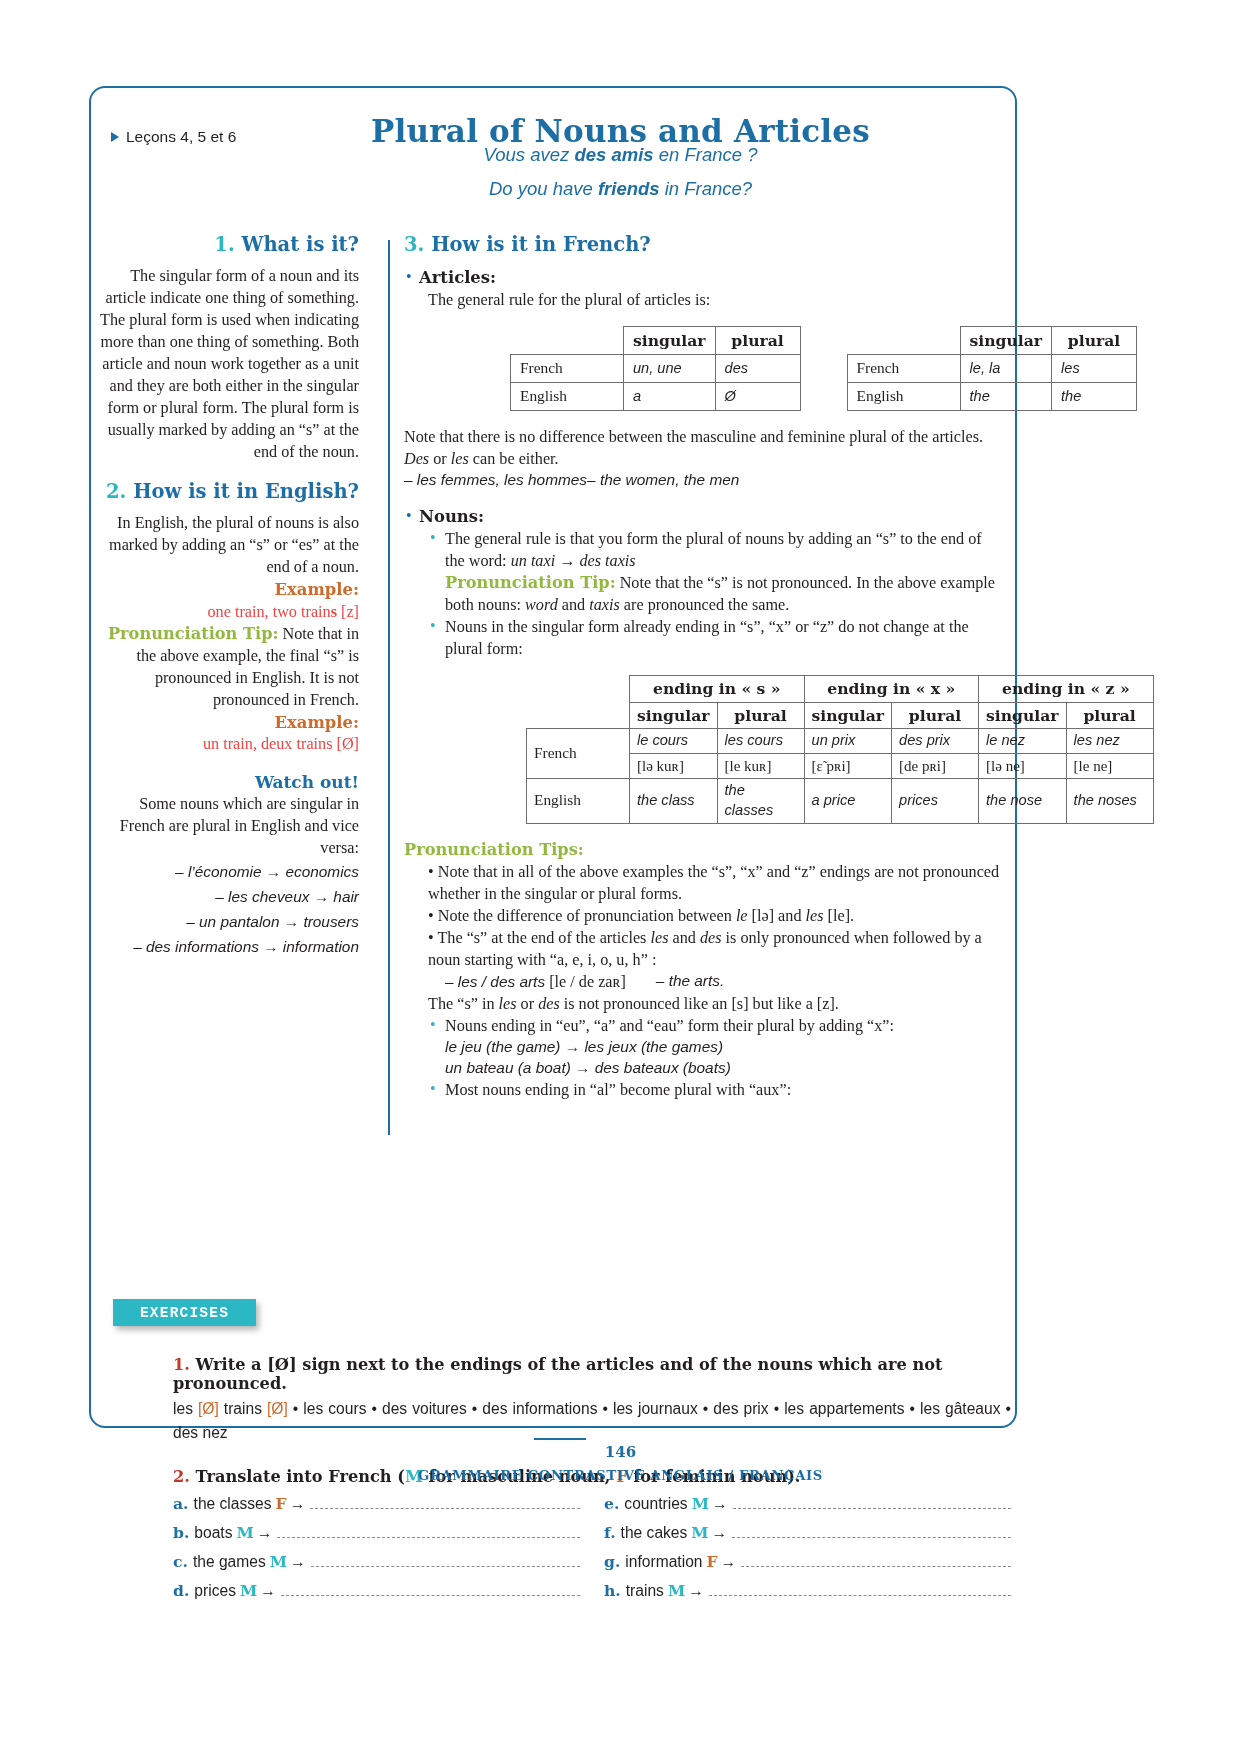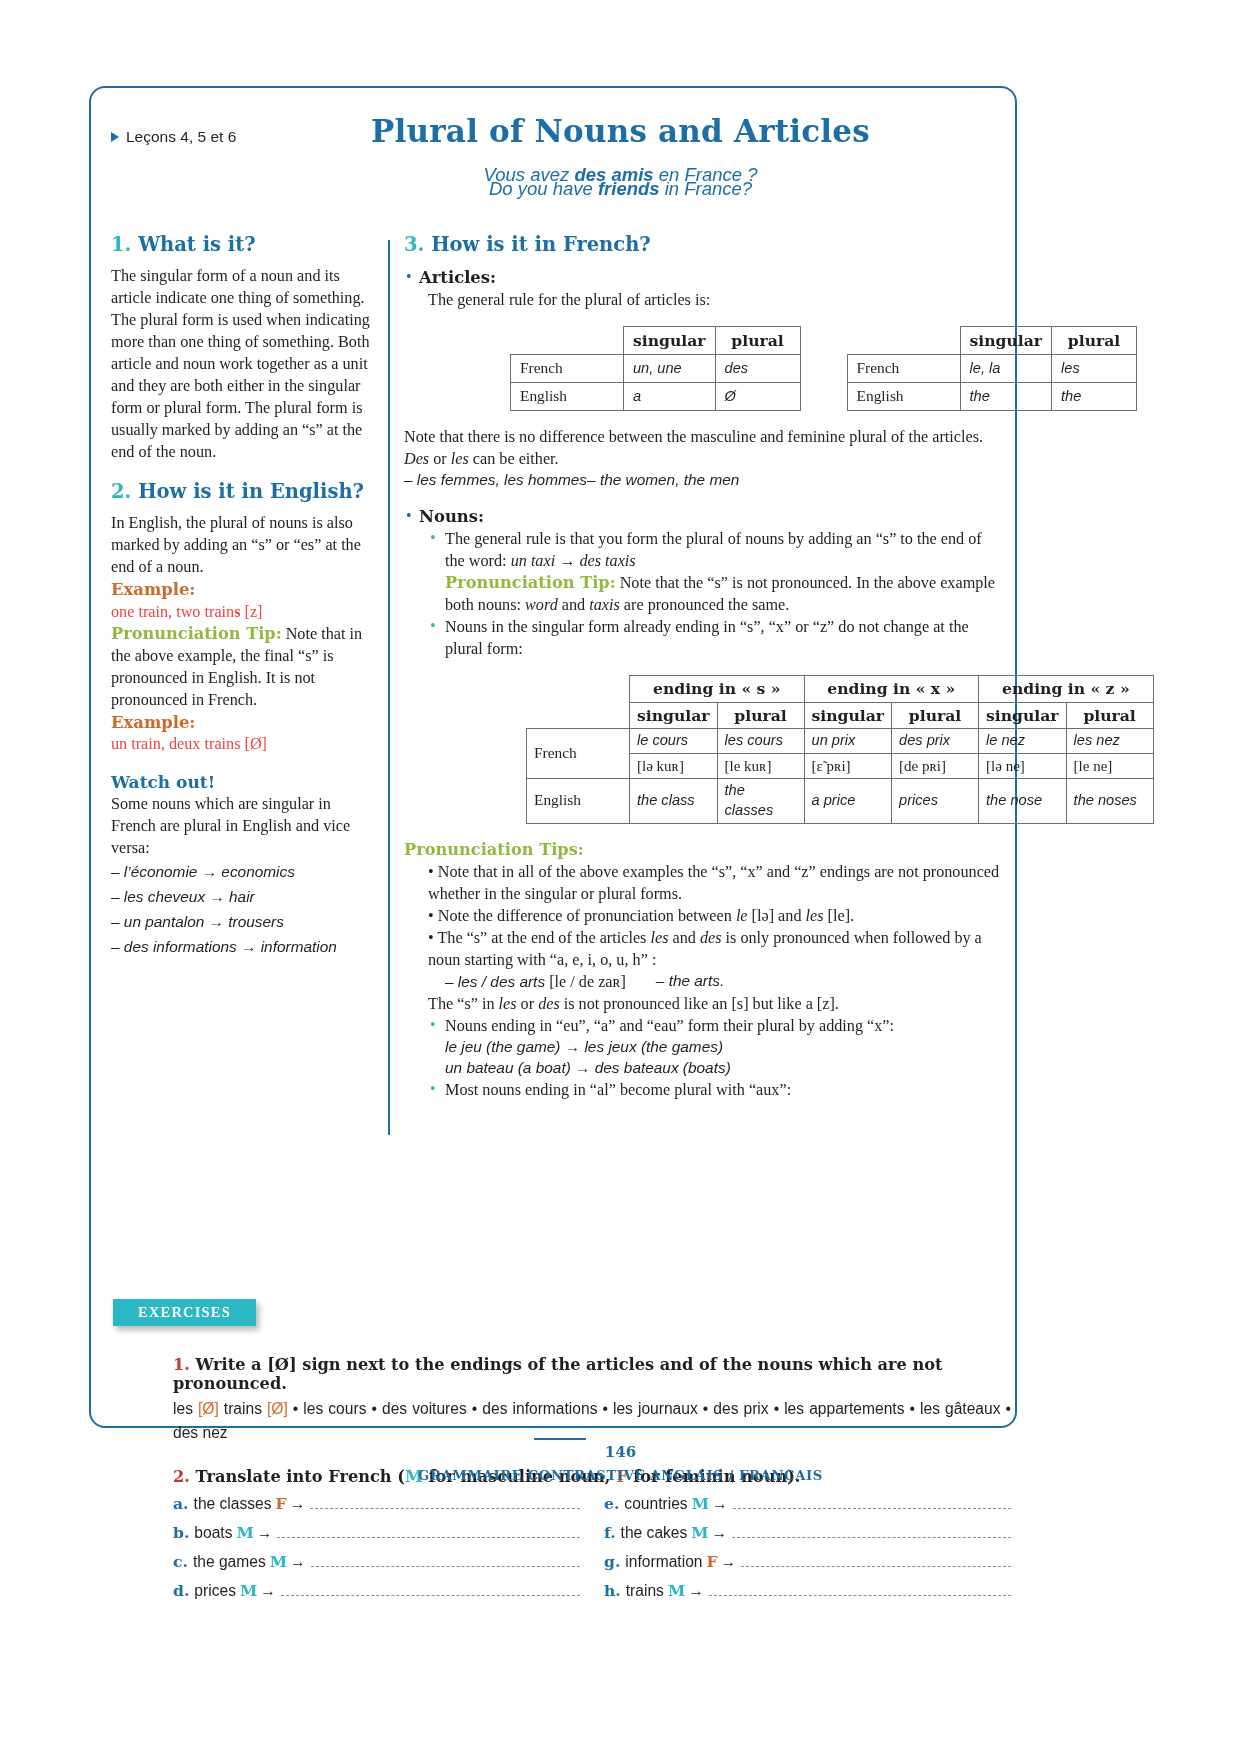--- a/index.html
+++ b/index.html
@@ -36,28 +36,28 @@
     letter-spacing:0.2px;
     color:#1c6ea4;
   }
   .subtitle{
     position:absolute; left:0; width:1241px; text-align:center;
     font-family:"Liberation Sans", sans-serif;
     font-style:italic;
     font-size:18.5px;
     color:#1c6ea4;
   }
-  .subtitle.l1{ top:164px; }
+  .subtitle.l1{ top:144px; }
   .subtitle.l2{ top:178px; }
   .subtitle b{ font-weight:bold; font-style:italic;}
 
   
   .col-left{
-    position:absolute; left:111px; top:232px; width:265px;
-    font-size:16.2px; line-height:1.355;
+    position:absolute; left:94px; top:232px; width:265px;
+    font-size:16.2px; line-height:1.355;text-align:right;
   }
   .col-right{
     position:absolute; left:404px; top:232px; width:600px;
     font-size:16.2px; line-height:1.36;
   }
   .divider{
     position:absolute; left:388px; top:240px;
     width:2px; height:895px; background:#1c6ea4;
   }
   h2.sec{
@@ -119,21 +119,21 @@
   table.big td, table.big th{ padding:2px 7px; }
   table.big td.val{ min-width:72px; }
   table.big td.lang{ min-width:88px;}
 
   
   .ex-banner{
     position:absolute; left:113px; top:1299px;
     width:143px; height:27px;
     background:#2bb8c4;
     color:#ffffff;
-    font-family:Liberation Serif, serif;
+    font-family:Liberation Mono, monospace;
     font-weight:bold;
     font-size:14.5px;
     letter-spacing:1.2px;
     display:flex; align-items:center; justify-content:center;
     box-shadow:3px 4px 6px rgba(0,0,0,0.28);
   }
   .ex-body{
     position:absolute; left:173px; top:1355px; width:838px;
     font-family:"Liberation Sans", sans-serif;
     font-size:15.6px;

